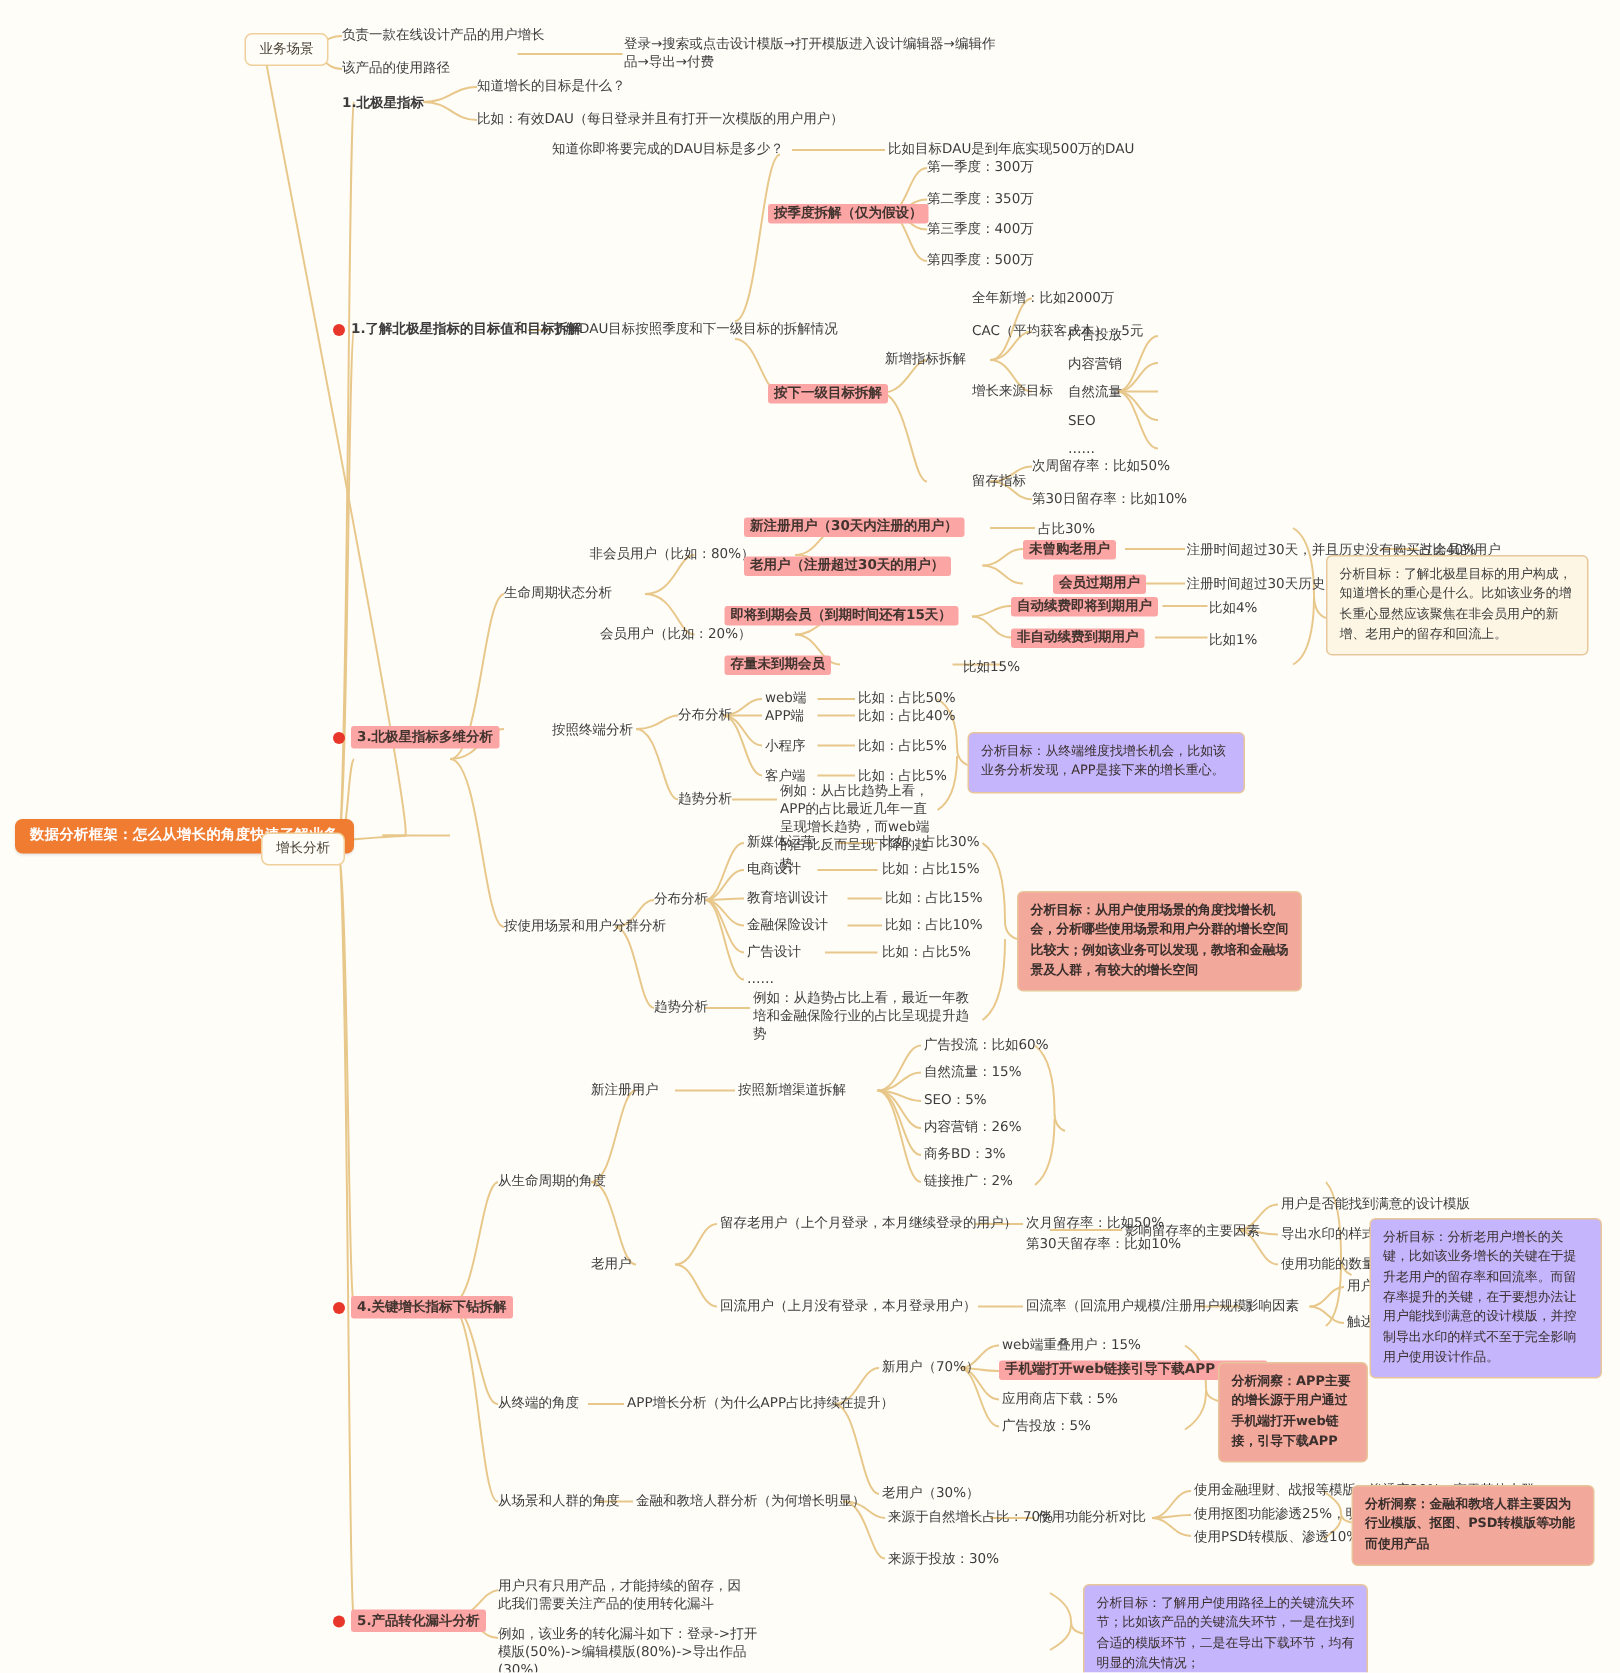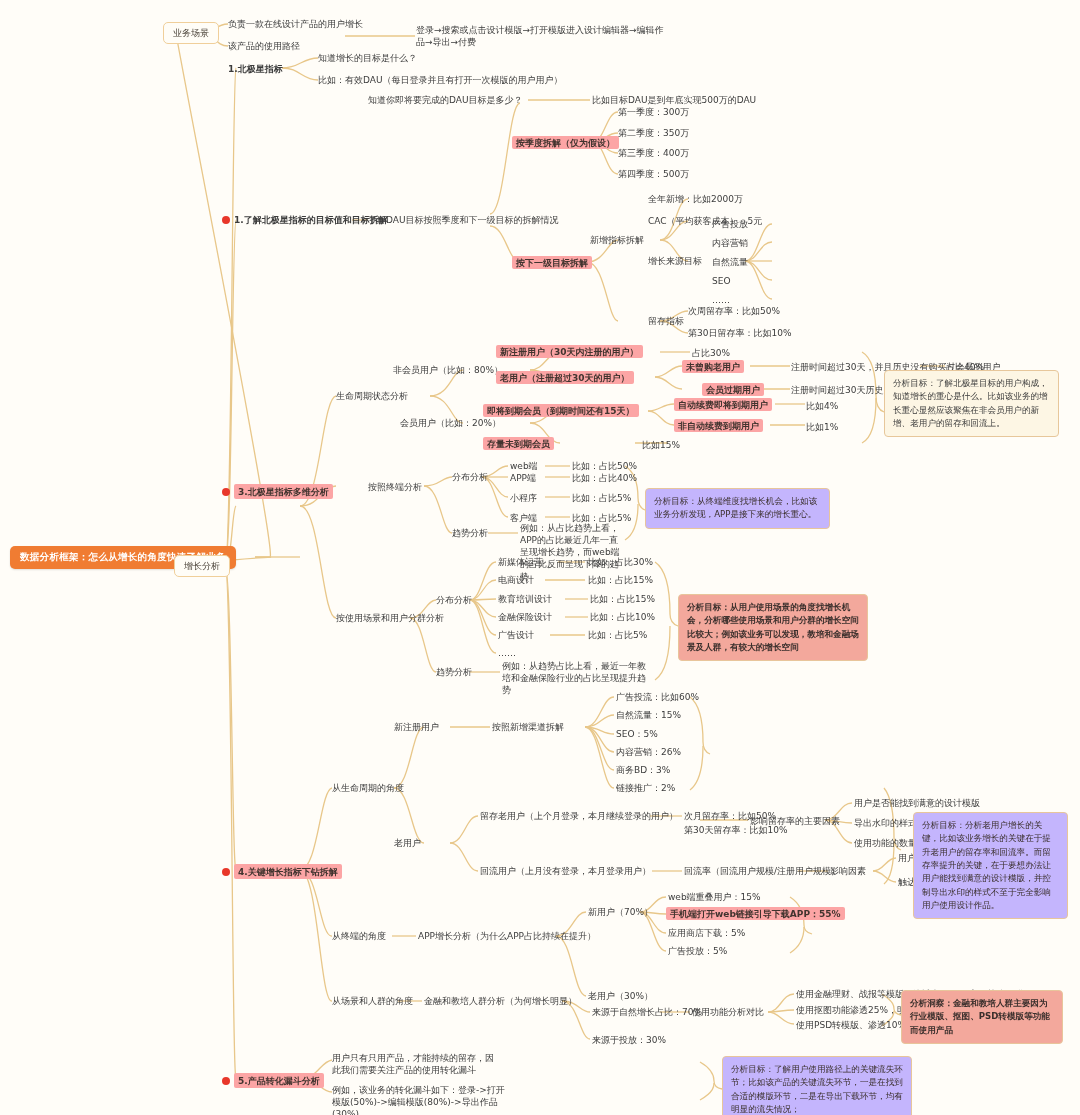--- a/index.html
+++ b/index.html
@@ -363,20 +363,21 @@
   <div class="nd plain" style="left:332px;top:930px;">从终端的角度</div>
   <div class="nd plain" style="left:418px;top:930px;">APP增长分析（为什么APP占比持续在提升）</div>
   <div class="nd plain" style="left:588px;top:906px;">新用户（70%）</div>
   <div class="nd plain" style="left:668px;top:891px;">web端重叠用户：15%</div>
   <div class="nd" style="left:666px;top:907px;">
     <span class="chip">手机端打开web链接引导下载APP：55%</span>
   </div>
   <div class="nd plain" style="left:668px;top:927px;">应用商店下载：5%</div>
   <div class="nd plain" style="left:668px;top:945px;">广告投放：5%</div>
   <div class="nd plain" style="left:588px;top:990px;">老用户（30%）</div>
+  <div class="callout pink" style="left:812px;top:908px;width:100px;">分析洞察：APP主要的增长源于用户通过手机端打开web链接，引导下载APP</div>
 
   <div class="nd plain" style="left:332px;top:995px;">从场景和人群的角度</div>
   <div class="nd plain" style="left:424px;top:995px;">金融和教培人群分析（为何增长明显）</div>
   <div class="nd plain" style="left:592px;top:1006px;">来源于自然增长占比：70%</div>
   <div class="nd plain" style="left:692px;top:1006px;">使用功能分析对比</div>
   <div class="nd plain" style="left:796px;top:988px;">使用金融理财、战报等模版，渗透率30%，高于其他人群</div>
   <div class="nd plain" style="left:796px;top:1004px;">使用抠图功能渗透25%，明显高于其他人群</div>
   <div class="nd plain" style="left:796px;top:1019px;">使用PSD转模版、渗透10%，明显高于其他人群</div>
   <div class="nd plain" style="left:592px;top:1034px;">来源于投放：30%</div>
   <div class="callout pink" style="left:901px;top:990px;width:162px;">分析洞察：金融和教培人群主要因为行业模版、抠图、PSD转模版等功能而使用产品</div>

